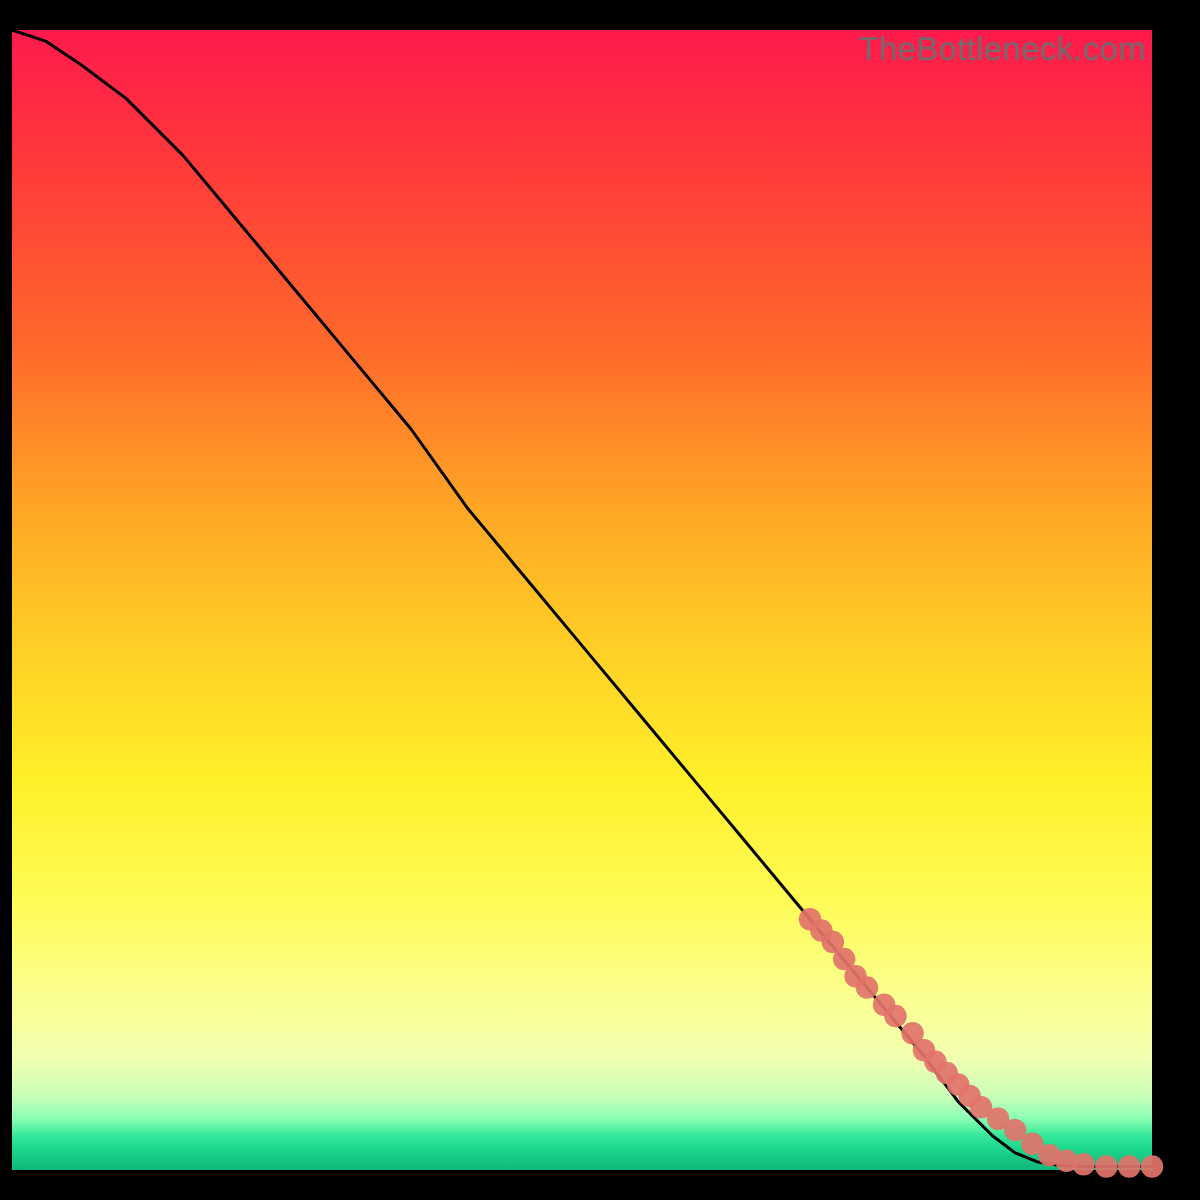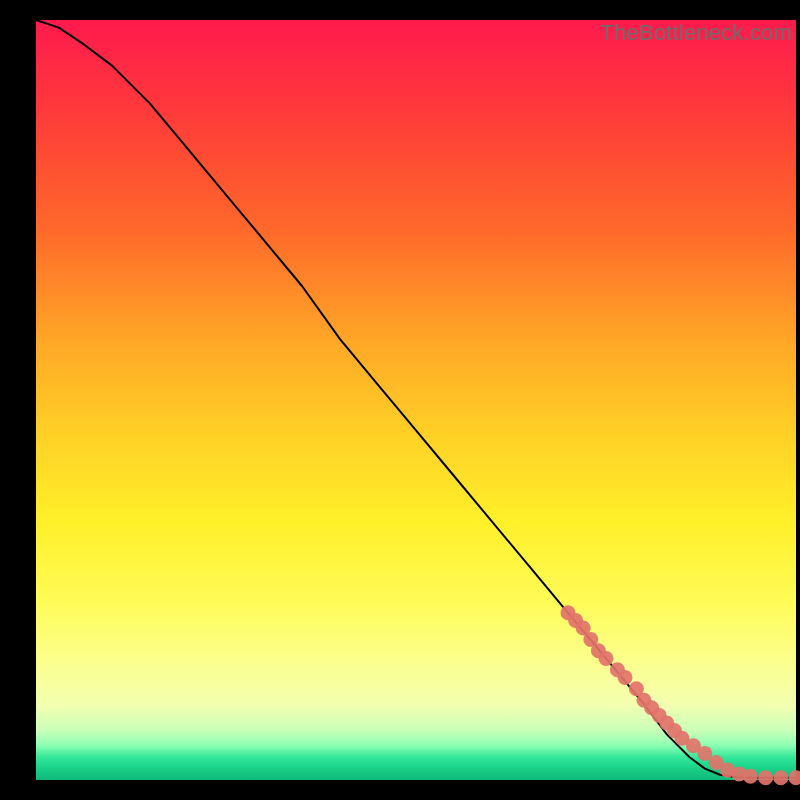--- a/index.html
+++ b/index.html
@@ -12,21 +12,21 @@
     font-family: Arial, Helvetica, sans-serif;
   }
   .frame {
     position: relative;
     width: 800px;
     height: 800px;
     background: #000;
   }
   .plot-outer {
     position: absolute;
-    left: 36px;
+    left: 8px;
     top: 20px;
     width: 760px;
     height: 744px;
     background: #86efac;
   }
   .plot {
     position: absolute;
     left: 0;
     top: 0;
     width: 760px;

